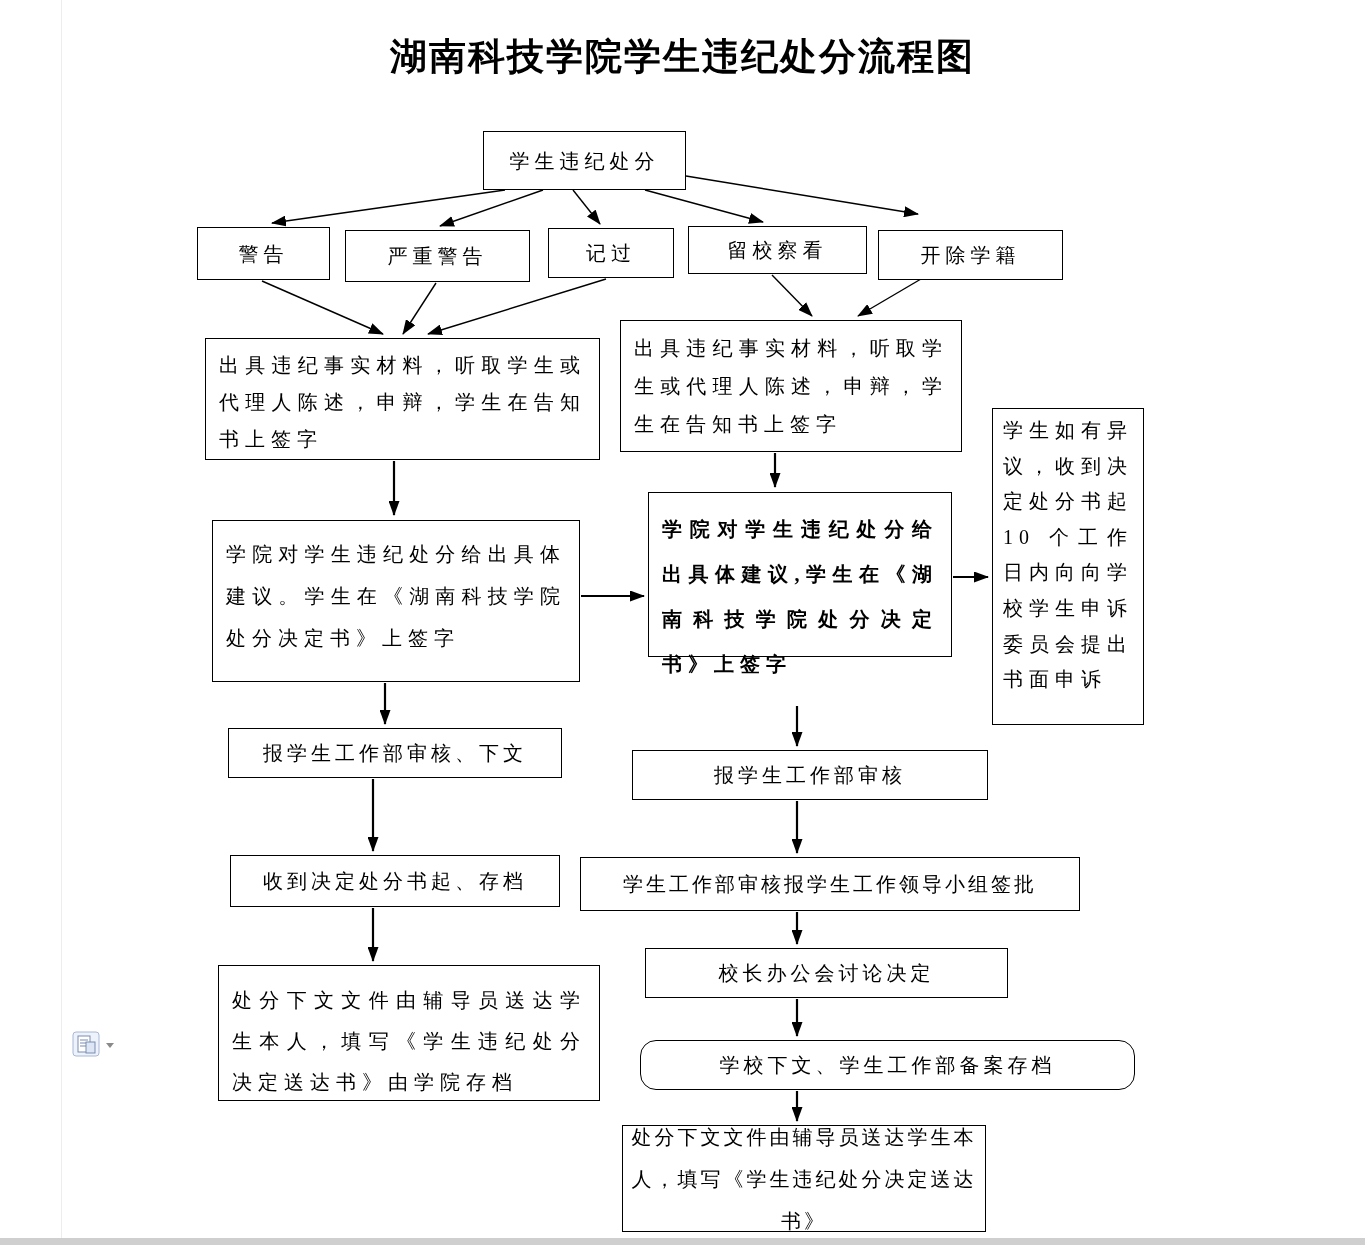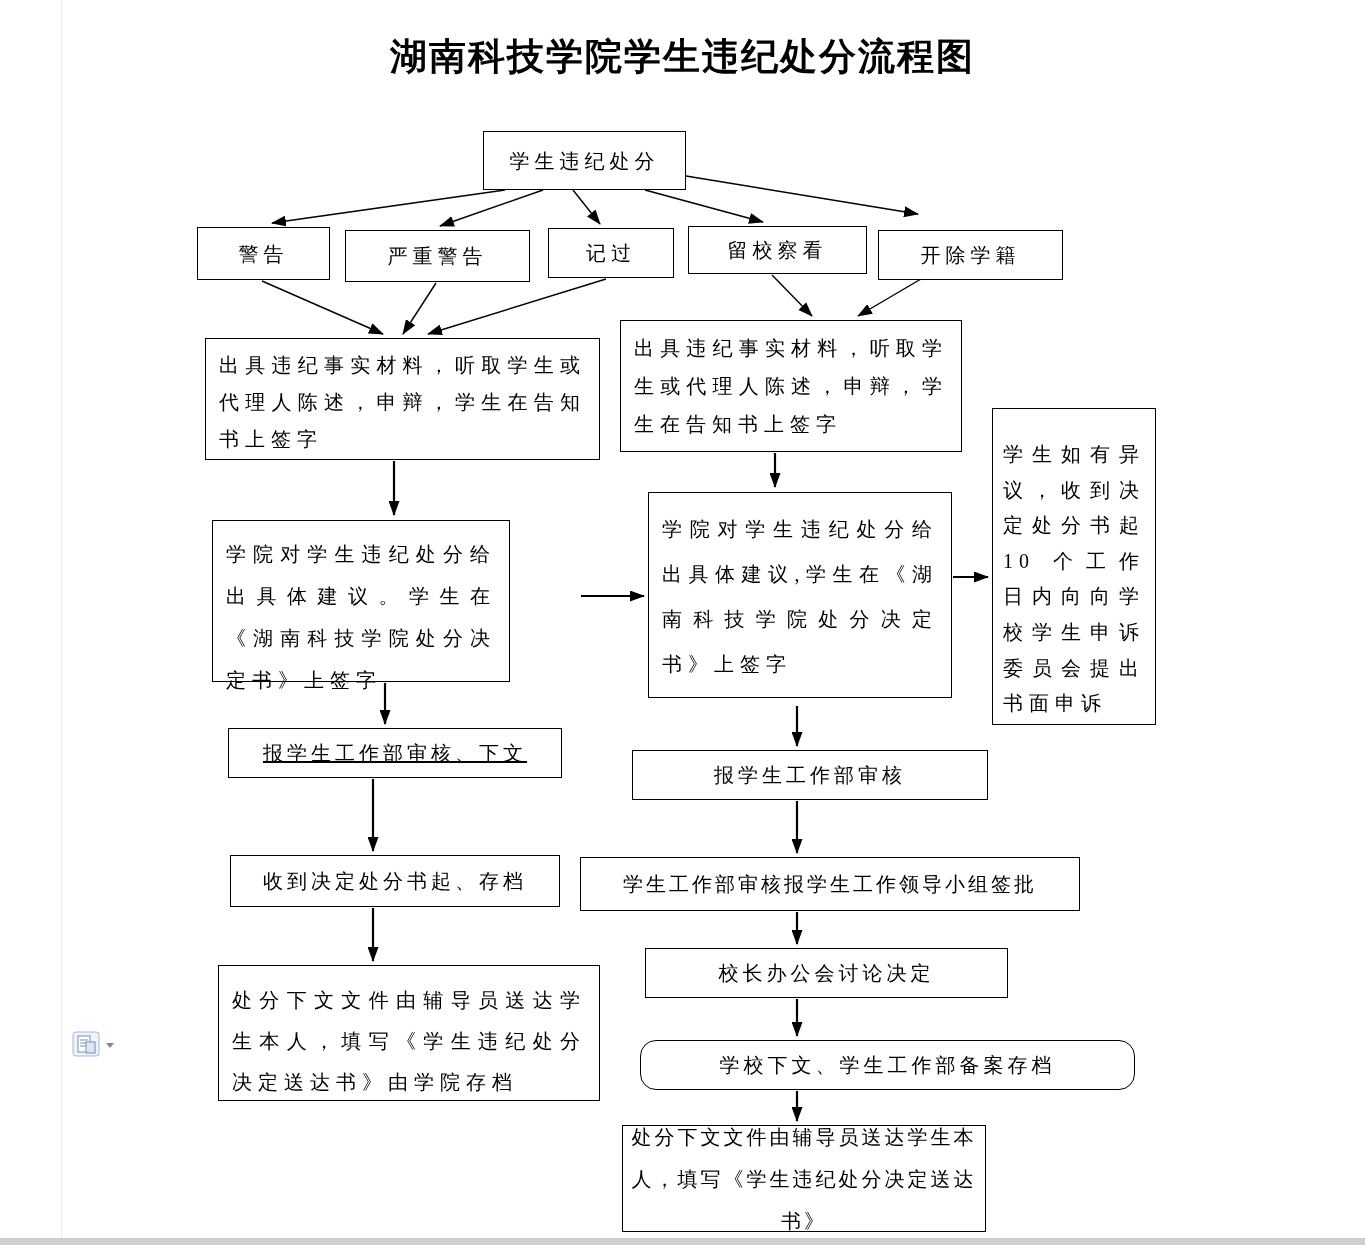--- a/index.html
+++ b/index.html
@@ -25,24 +25,24 @@
   }
   
   #b-start   { left:483px; top:131px; width:203px; height:59px; letter-spacing:5px; }
   #b-warn    { left:197px; top:227px; width:133px; height:53px; letter-spacing:5px; }
   #b-sw      { left:345px; top:230px; width:185px; height:52px; letter-spacing:5px; }
   #b-demerit { left:548px; top:228px; width:126px; height:50px; letter-spacing:5px; }
   #b-prob    { left:688px; top:226px; width:179px; height:48px; letter-spacing:5px; }
   #b-expel   { left:878px; top:230px; width:185px; height:50px; letter-spacing:5px; }
   #b-lmat    { left:205px; top:338px; width:395px; height:122px; line-height:1.85; }
   #b-rmat    { left:620px; top:320px; width:342px; height:132px; line-height:1.9; }
-  #b-ldec    { left:212px; top:520px; width:298px; height:162px; line-height:2.1; padding-top:12px; }
-  #b-rdec    { left:648px; top:492px; width:304px; height:206px; line-height:2.25; padding-top:14px; }
-  #b-appeal  { left:992px; top:408px; width:164px; height:317px; line-height:1.78; padding:28px 10px; }
-  #b-lrev    { left:228px; top:728px; width:334px; height:50px; letter-spacing:4px;text-decoration:underline; }
+  #b-ldec    { left:212px; top:520px; width:368px; height:162px; line-height:2.1; padding-top:12px; }
+  #b-rdec    { left:648px; top:492px; width:304px; height:165px; line-height:2.25; padding-top:14px;font-weight:bold; }
+  #b-appeal  { left:992px; top:408px; width:152px; height:317px; line-height:1.78; padding:4px 10px; }
+  #b-lrev    { left:228px; top:728px; width:334px; height:50px; letter-spacing:4px; }
   #b-larch   { left:230px; top:855px; width:330px; height:52px; letter-spacing:4px; }
   #b-ldeliv  { left:218px; top:965px; width:382px; height:136px; line-height:2.05; padding-top:14px; }
   #b-rrev    { left:632px; top:750px; width:356px; height:50px; letter-spacing:4px; }
   #b-rappr   { left:580px; top:857px; width:500px; height:54px; letter-spacing:3px; }
   #b-rmeet   { left:645px; top:948px; width:363px; height:50px; letter-spacing:4px; }
   #b-rarch   { left:640px; top:1040px; width:495px; height:50px; letter-spacing:4px;border-radius:16px; }
   #b-rdeliv  { left:622px; top:1125px; width:364px; height:107px; letter-spacing:3px; line-height:2.1; }
   
   #edge-left   { position:absolute; left:61px; top:0; width:1px; height:1245px; background:#ededed; }
   #edge-bottom { position:absolute; left:0; bottom:0; width:1365px; height:7px; background:#cfcfcf; }

